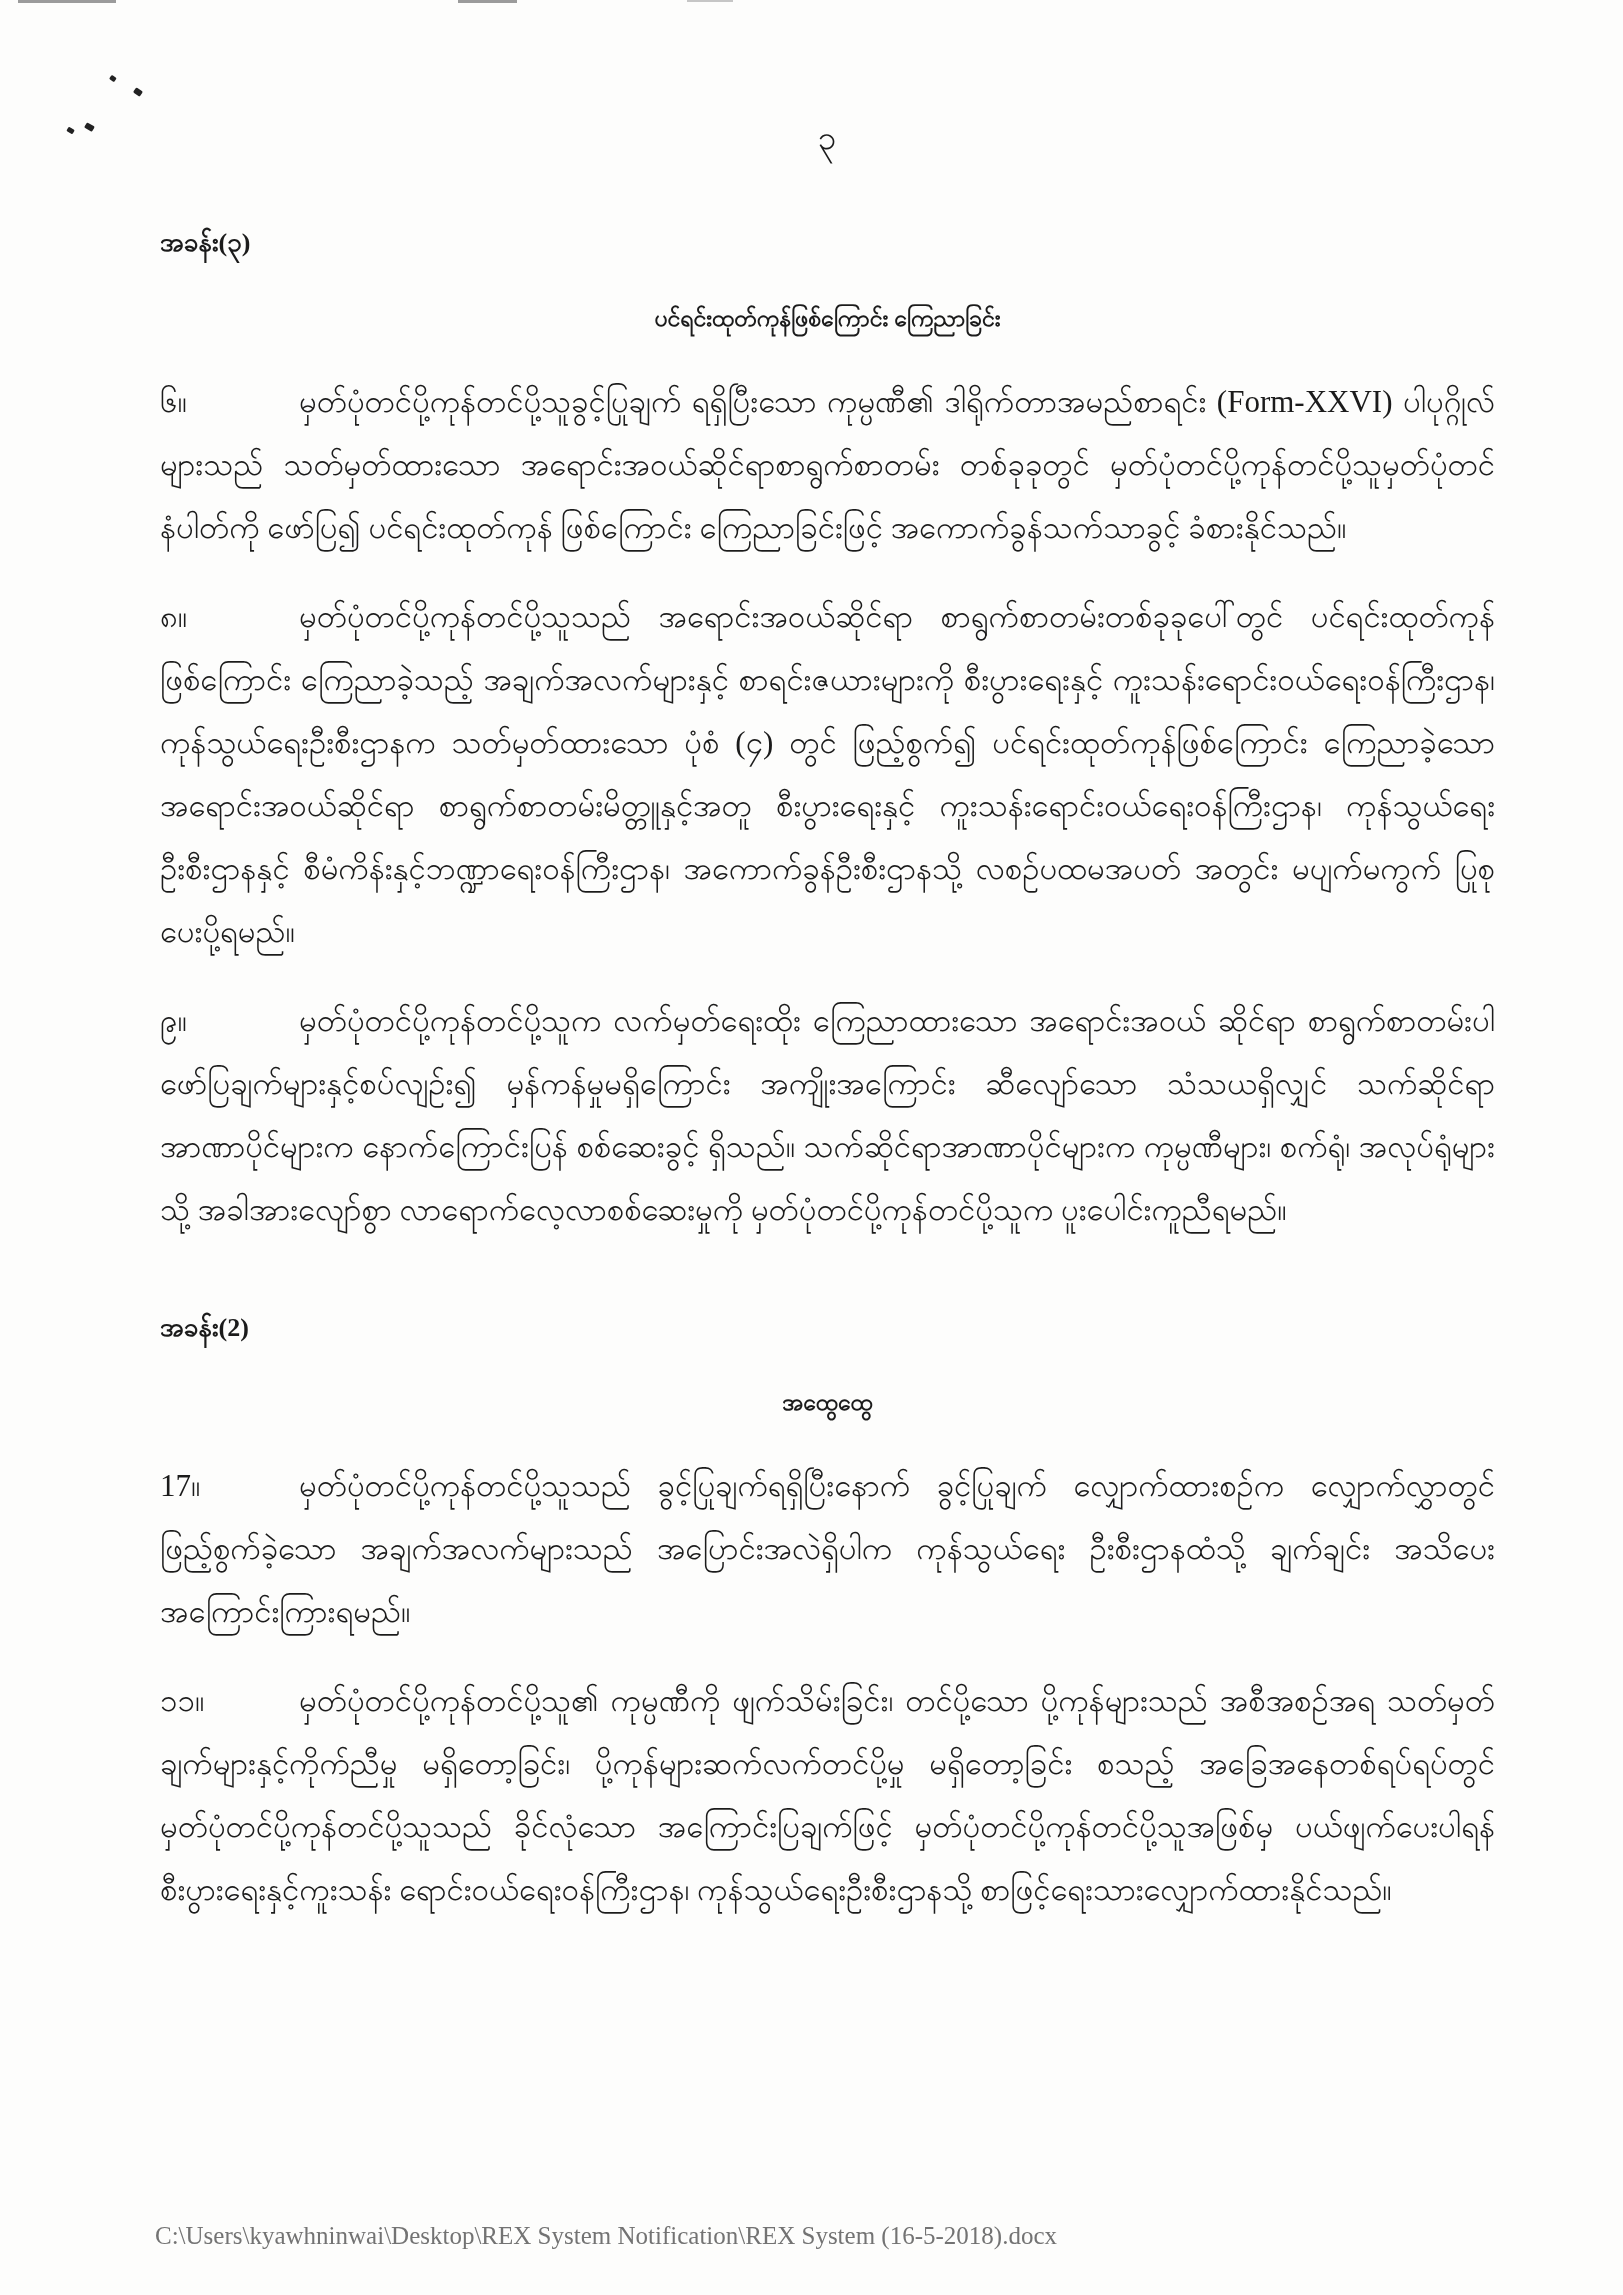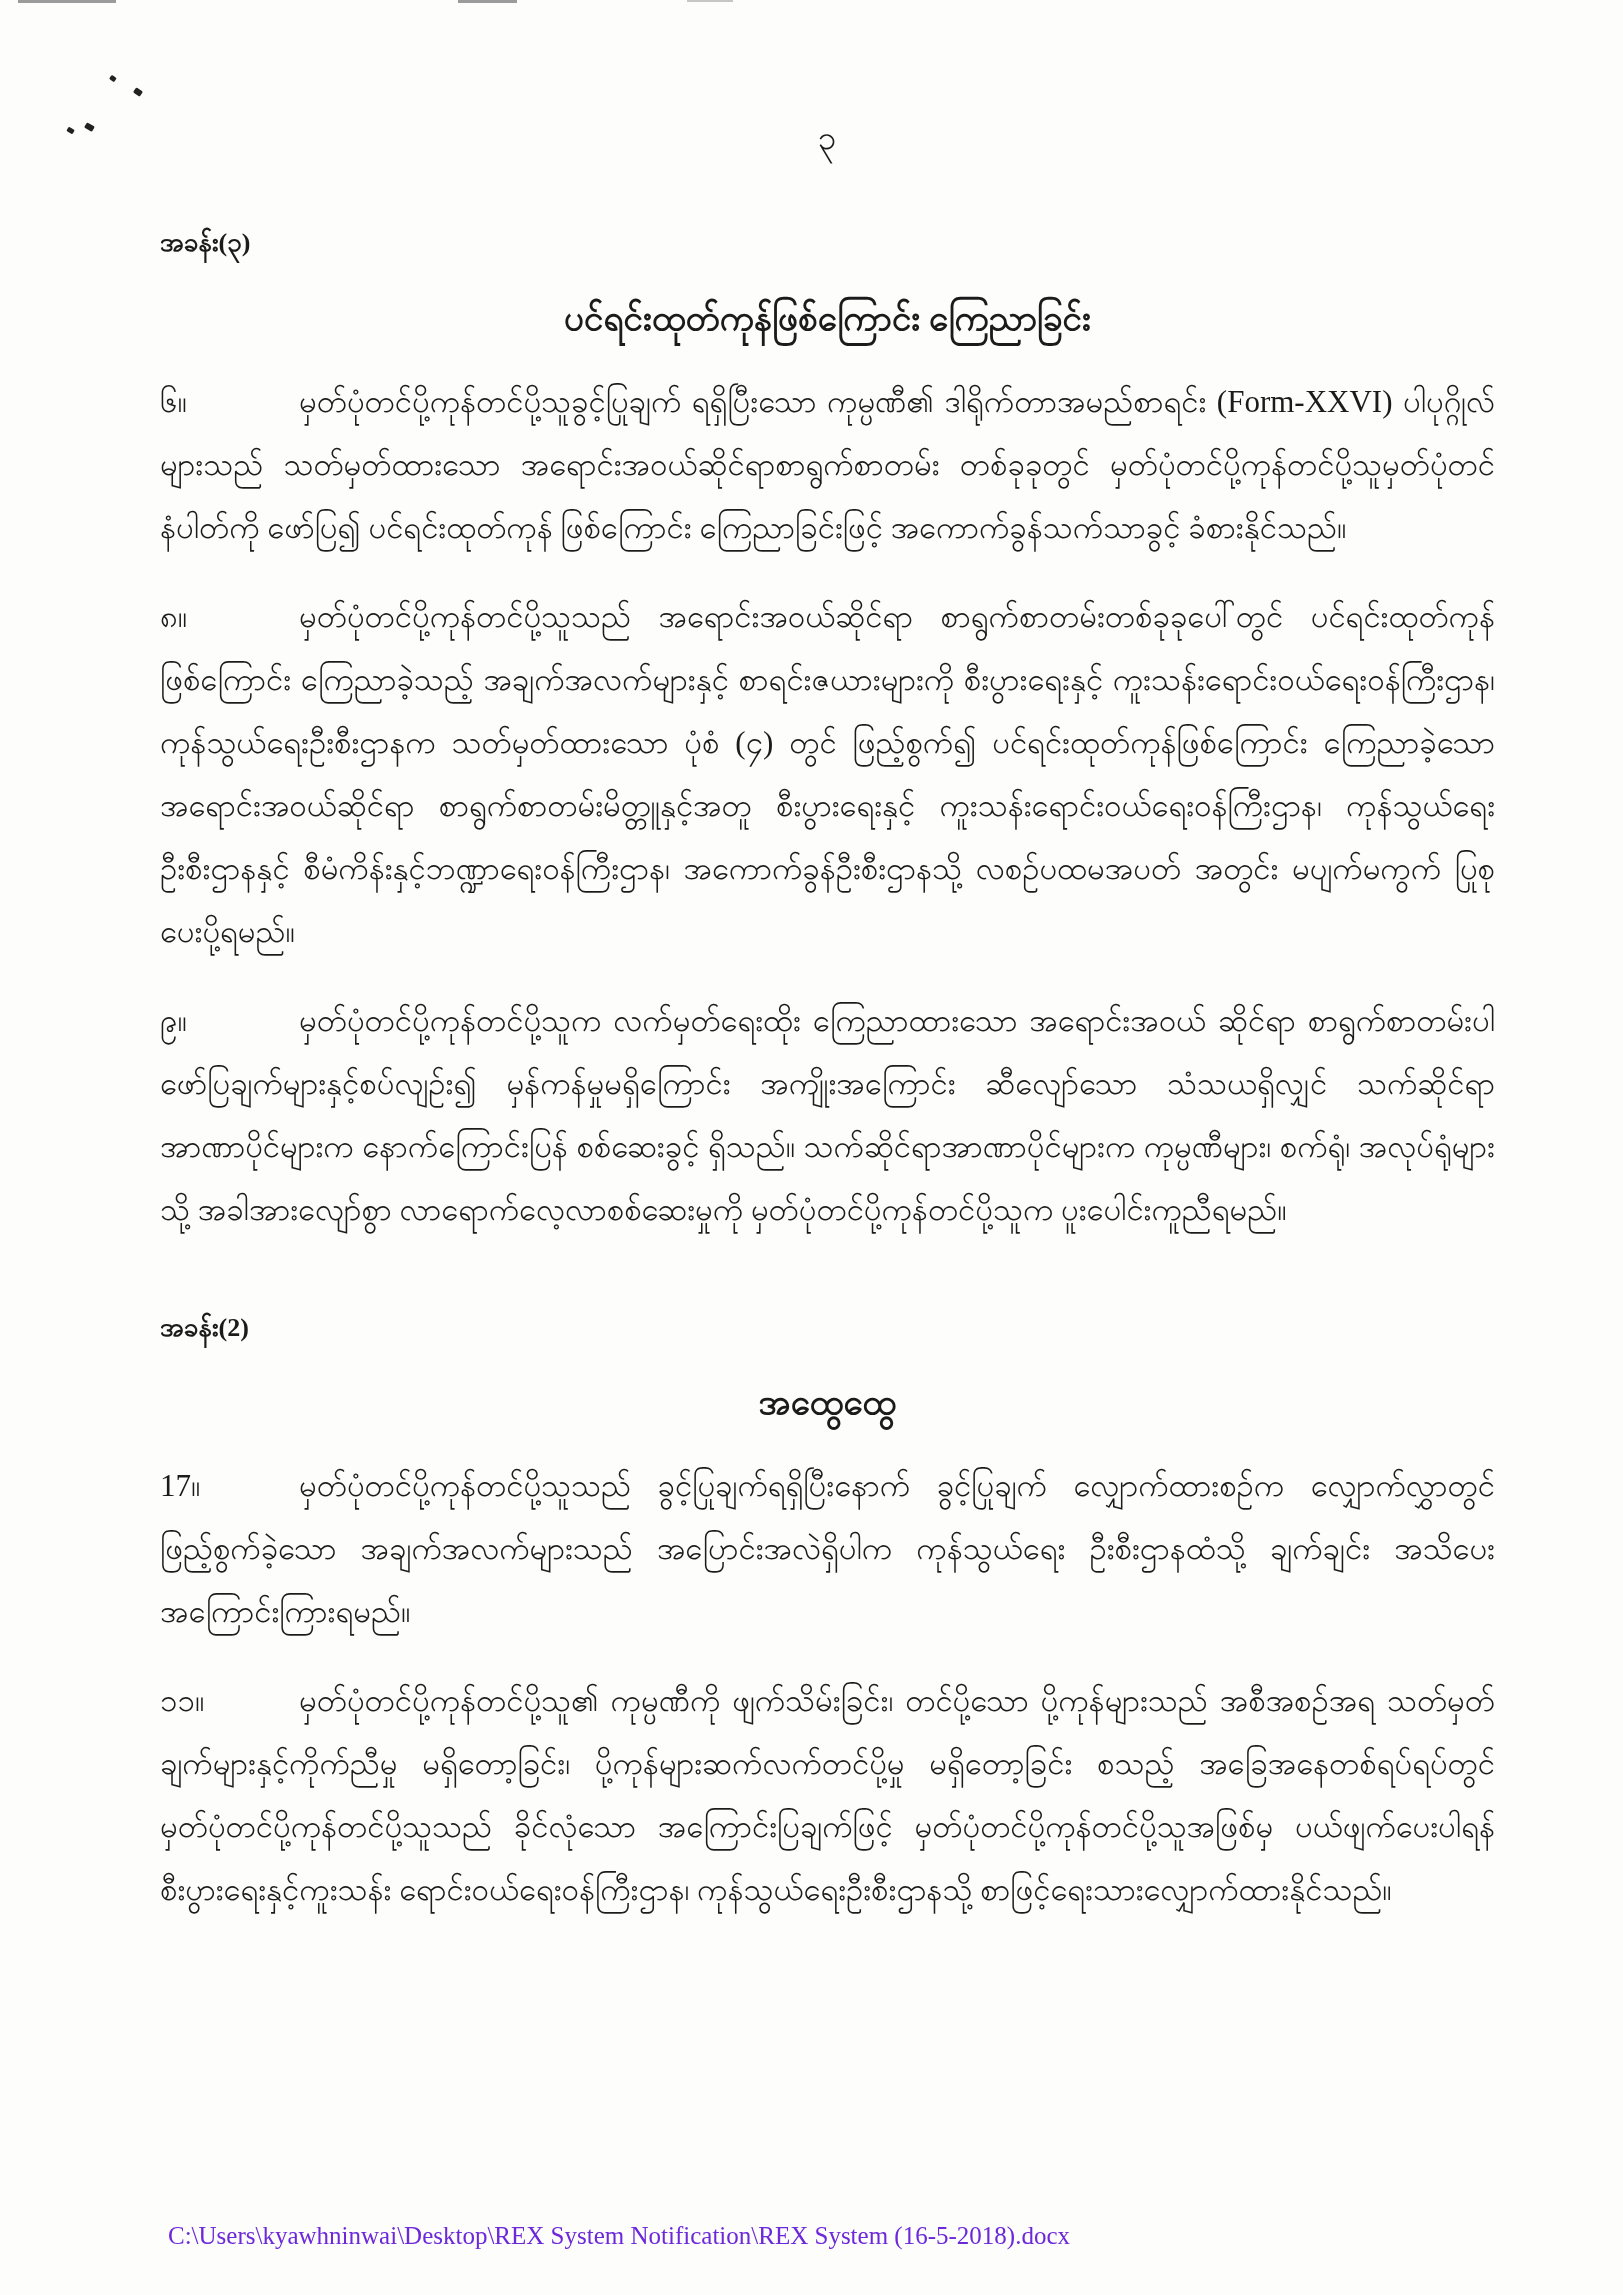--- a/index.html
+++ b/index.html
@@ -41,44 +41,44 @@
   }
   .chapter-title {
     text-align: left;
     font-size: 26px;
     font-weight: bold;
     margin-top: 58px;
     line-height: 47px;
   }
   .chapter-subtitle {
     text-align: center;
-    font-size: 35px;
+    font-size: 23px;
     font-weight: bold;
     margin-top: 27.5px;
     line-height: 50px;
   }
   .para {
     margin: 26px 0 0 0;
     font-size: 31px;
     line-height: 63px;
     text-align: justify;
     text-justify: inter-word;
   }
   .para .pnum {
     display: inline-block;
     width: 139px;
     vertical-align: baseline;
   }
   .footer-path {
     position: absolute;
-    left: 168px;
+    left: 155px;
     top: 2219px;
     font-size: 25px;
     line-height: 33px;
-    color: #6d28d9;
+    color: #737373;
     white-space: nowrap;
   }
 </style>
 </head>
 <body>
 
 <div class="page">
 
   <div class="edge-artifact" style="left:18.3px;  top:0; width:98px; height:3.3px;"></div>
   <div class="edge-artifact" style="left:458px; top:0; width:59px;  height:2.6px;"></div>

